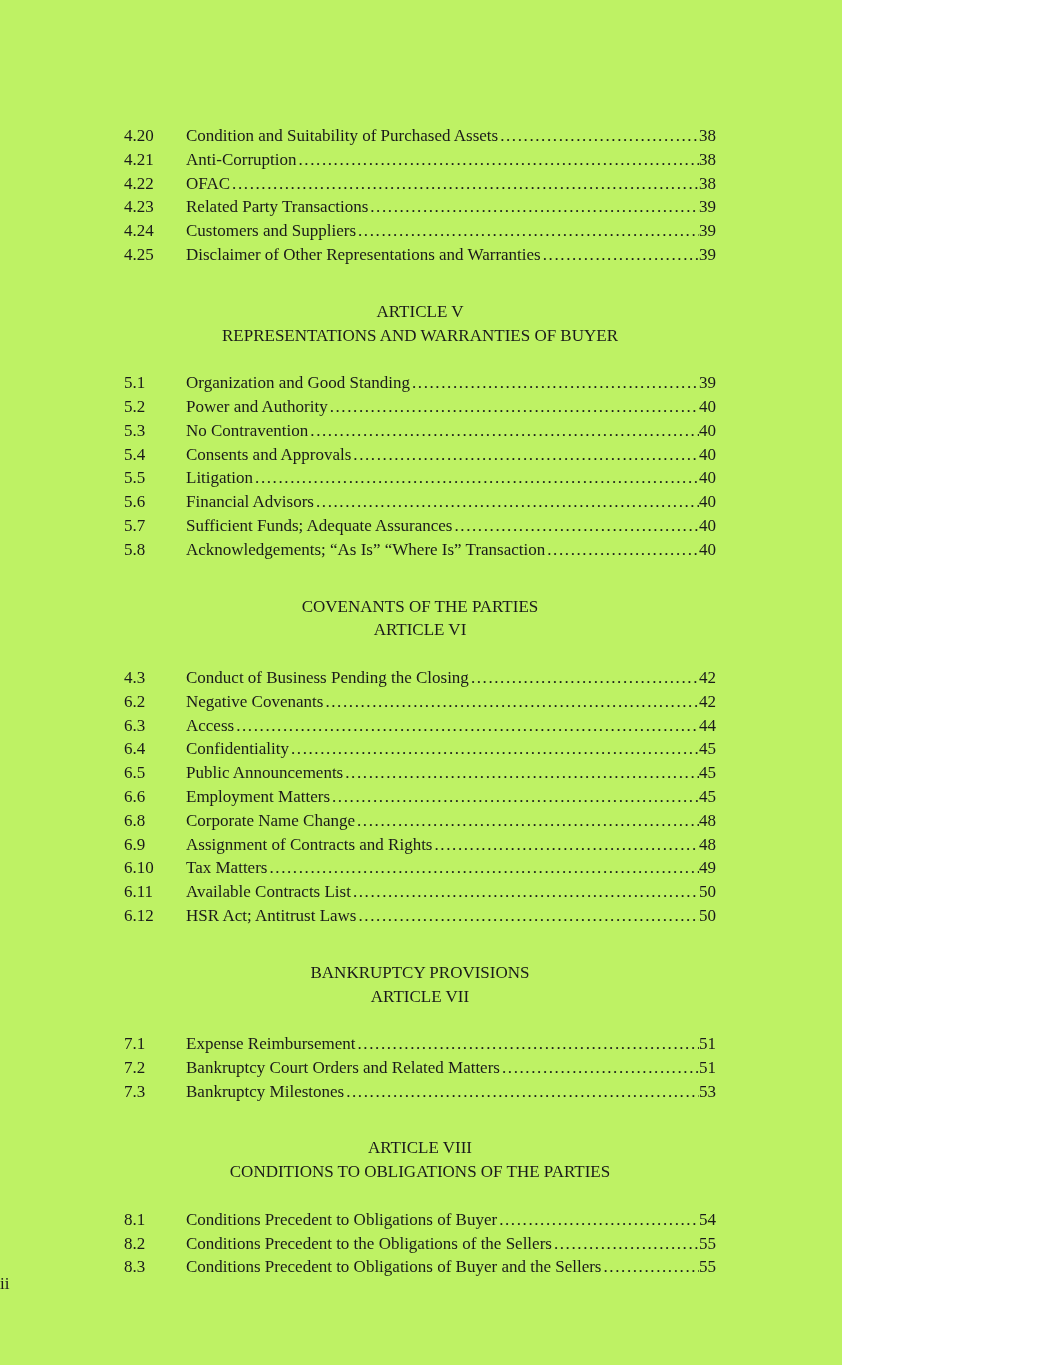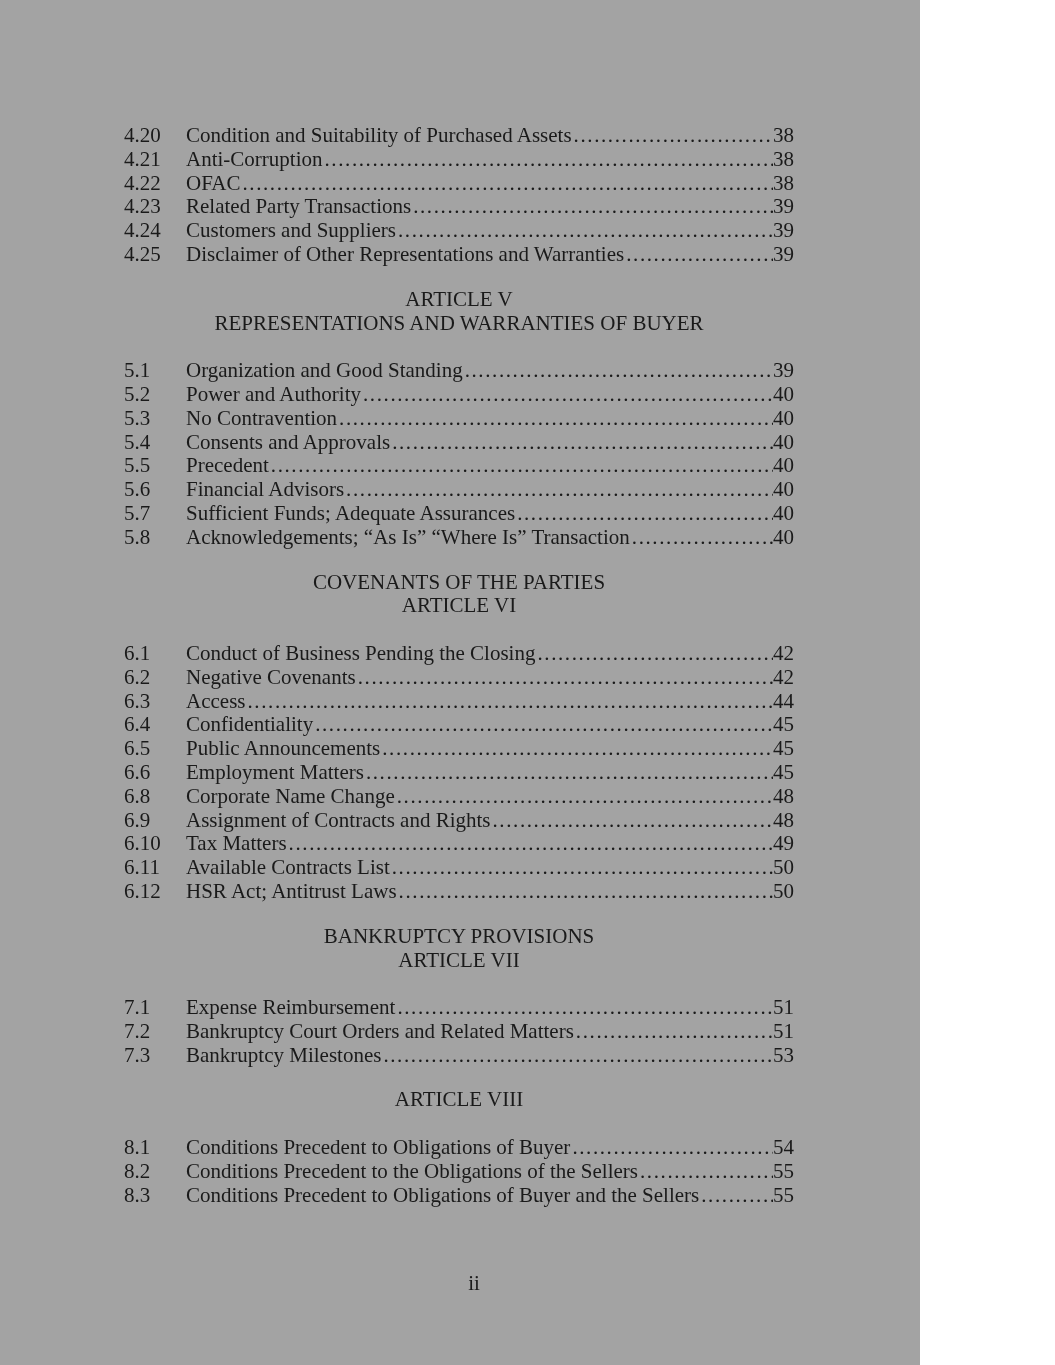--- a/index.html
+++ b/index.html
@@ -2,39 +2,39 @@
 <html><head>
 <meta charset="utf-8">
 <style>
   html, body {
     margin: 0;
     padding: 0;
     background: #ffffff;
   }
   .page {
     position: relative;
-    width: 920px;
+    width: 842px;
     height: 1365px;
-    background: #a3a3a3;
+    background: #bef264;
     color: #1a1a1a;
     font-family: "Liberation Serif", "DejaVu Serif", serif;
-    font-size: 21px;
+    font-size: 17px;
     line-height: 23.8px;
     box-sizing: border-box;
     overflow: hidden;
   }
   .toc {
     position: absolute;
     top: 124px;
     left: 124px;
     right: 126px;
   }
   .section-heading {
     text-align: center;
-    margin-top: 21px;
+    margin-top: 33px;
     margin-bottom: 23.8px;
   }
   .toc-section:first-child .section-heading {
     display: none;
   }
   .heading-line {
     white-space: nowrap;
   }
   .toc-row {
     display: flex;
@@ -67,22 +67,20 @@
   }
   .page-ref {
     flex: 0 0 auto;
     text-align: left;
   }
   .page-footer {
     position: absolute;
     left: 0;
     right: 4px;
     top: 1272px;
-    text-align: center;
-    padding-left: 32px;
   }
 </style>
 </head>
 <body>
 
 <div class="page">
   <main class="toc" id="toc-root">
   <section class="toc-section">
 
     <div class="entries">
@@ -180,21 +178,21 @@
     <span class="entry-main">
       <span class="entry-title">Consents and Approvals</span>
       <span class="dot-leader"></span>
     </span>
     <span class="page-ref">40</span>
   </div>
 
   <div class="toc-row">
     <span class="sec-num">5.5</span>
     <span class="entry-main">
-      <span class="entry-title">Precedent</span>
+      <span class="entry-title">Litigation</span>
       <span class="dot-leader"></span>
     </span>
     <span class="page-ref">40</span>
   </div>
 
   <div class="toc-row">
     <span class="sec-num">5.6</span>
     <span class="entry-main">
       <span class="entry-title">Financial Advisors</span>
       <span class="dot-leader"></span>
@@ -222,21 +220,21 @@
 </div>
   </section>
 
   <section class="toc-section">
     <div class="section-heading">
       <div class="heading-line article-subtitle">COVENANTS OF THE PARTIES</div>
       <div class="heading-line article-title">ARTICLE VI</div>
     </div>
     <div class="entries">
   <div class="toc-row">
-    <span class="sec-num">6.1</span>
+    <span class="sec-num">4.3</span>
     <span class="entry-main">
       <span class="entry-title">Conduct of Business Pending the Closing</span>
       <span class="dot-leader"></span>
     </span>
     <span class="page-ref">42</span>
   </div>
 
   <div class="toc-row">
     <span class="sec-num">6.2</span>
     <span class="entry-main">
@@ -361,20 +359,21 @@
       <span class="dot-leader"></span>
     </span>
     <span class="page-ref">53</span>
   </div>
 </div>
   </section>
 
   <section class="toc-section">
     <div class="section-heading">
       <div class="heading-line article-title">ARTICLE VIII</div>
+      <div class="heading-line article-subtitle">CONDITIONS TO OBLIGATIONS OF THE PARTIES</div>
     </div>
     <div class="entries">
   <div class="toc-row">
     <span class="sec-num">8.1</span>
     <span class="entry-main">
       <span class="entry-title">Conditions Precedent to Obligations of Buyer</span>
       <span class="dot-leader"></span>
     </span>
     <span class="page-ref">54</span>
   </div>

